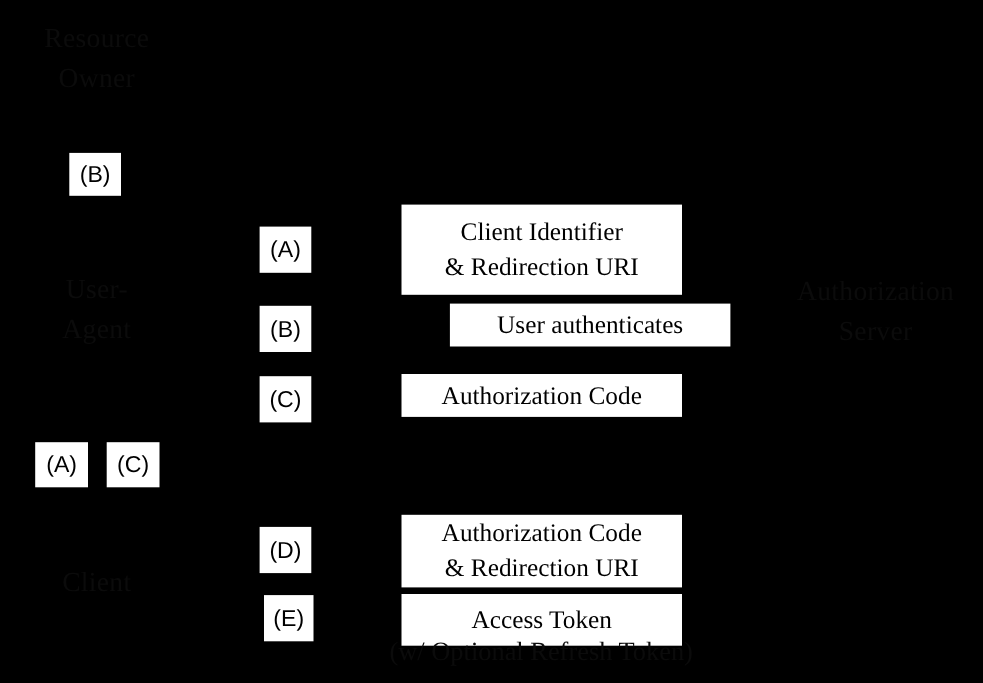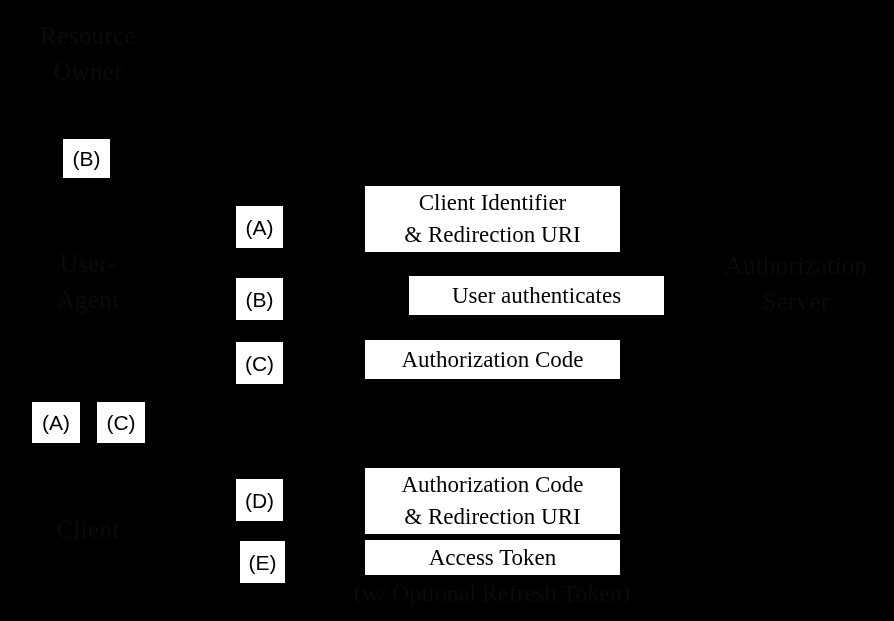--- a/index.html
+++ b/index.html
@@ -56,25 +56,25 @@
     font-family: "Liberation Serif", serif;
     font-size: 23px;
     line-height: 32px;
     text-align: center;
     display: flex;
     align-items: center;
     justify-content: center;
     white-space: pre-line;
     box-sizing: border-box;
   }
-  #msg-a { top: 186px; height: 66px; }
+  #msg-a { top: 186px; height: 82px; }
   #msg-b { top: 276px; height: 39px; margin-left: 44px; }
   #msg-c { top: 340px; height: 39px; }
   #msg-d { top: 468px; height: 66px; }
-  #msg-e { top: 540px; height: 35px; }
+  #msg-e { top: 540px; height: 47px; }
 
   
   .badge {
     position: absolute;
     background: #ffffff;
     color: #000000;
     font-family: "Liberation Sans", sans-serif;
     font-size: 21px;
     line-height: 1;
     display: flex;

